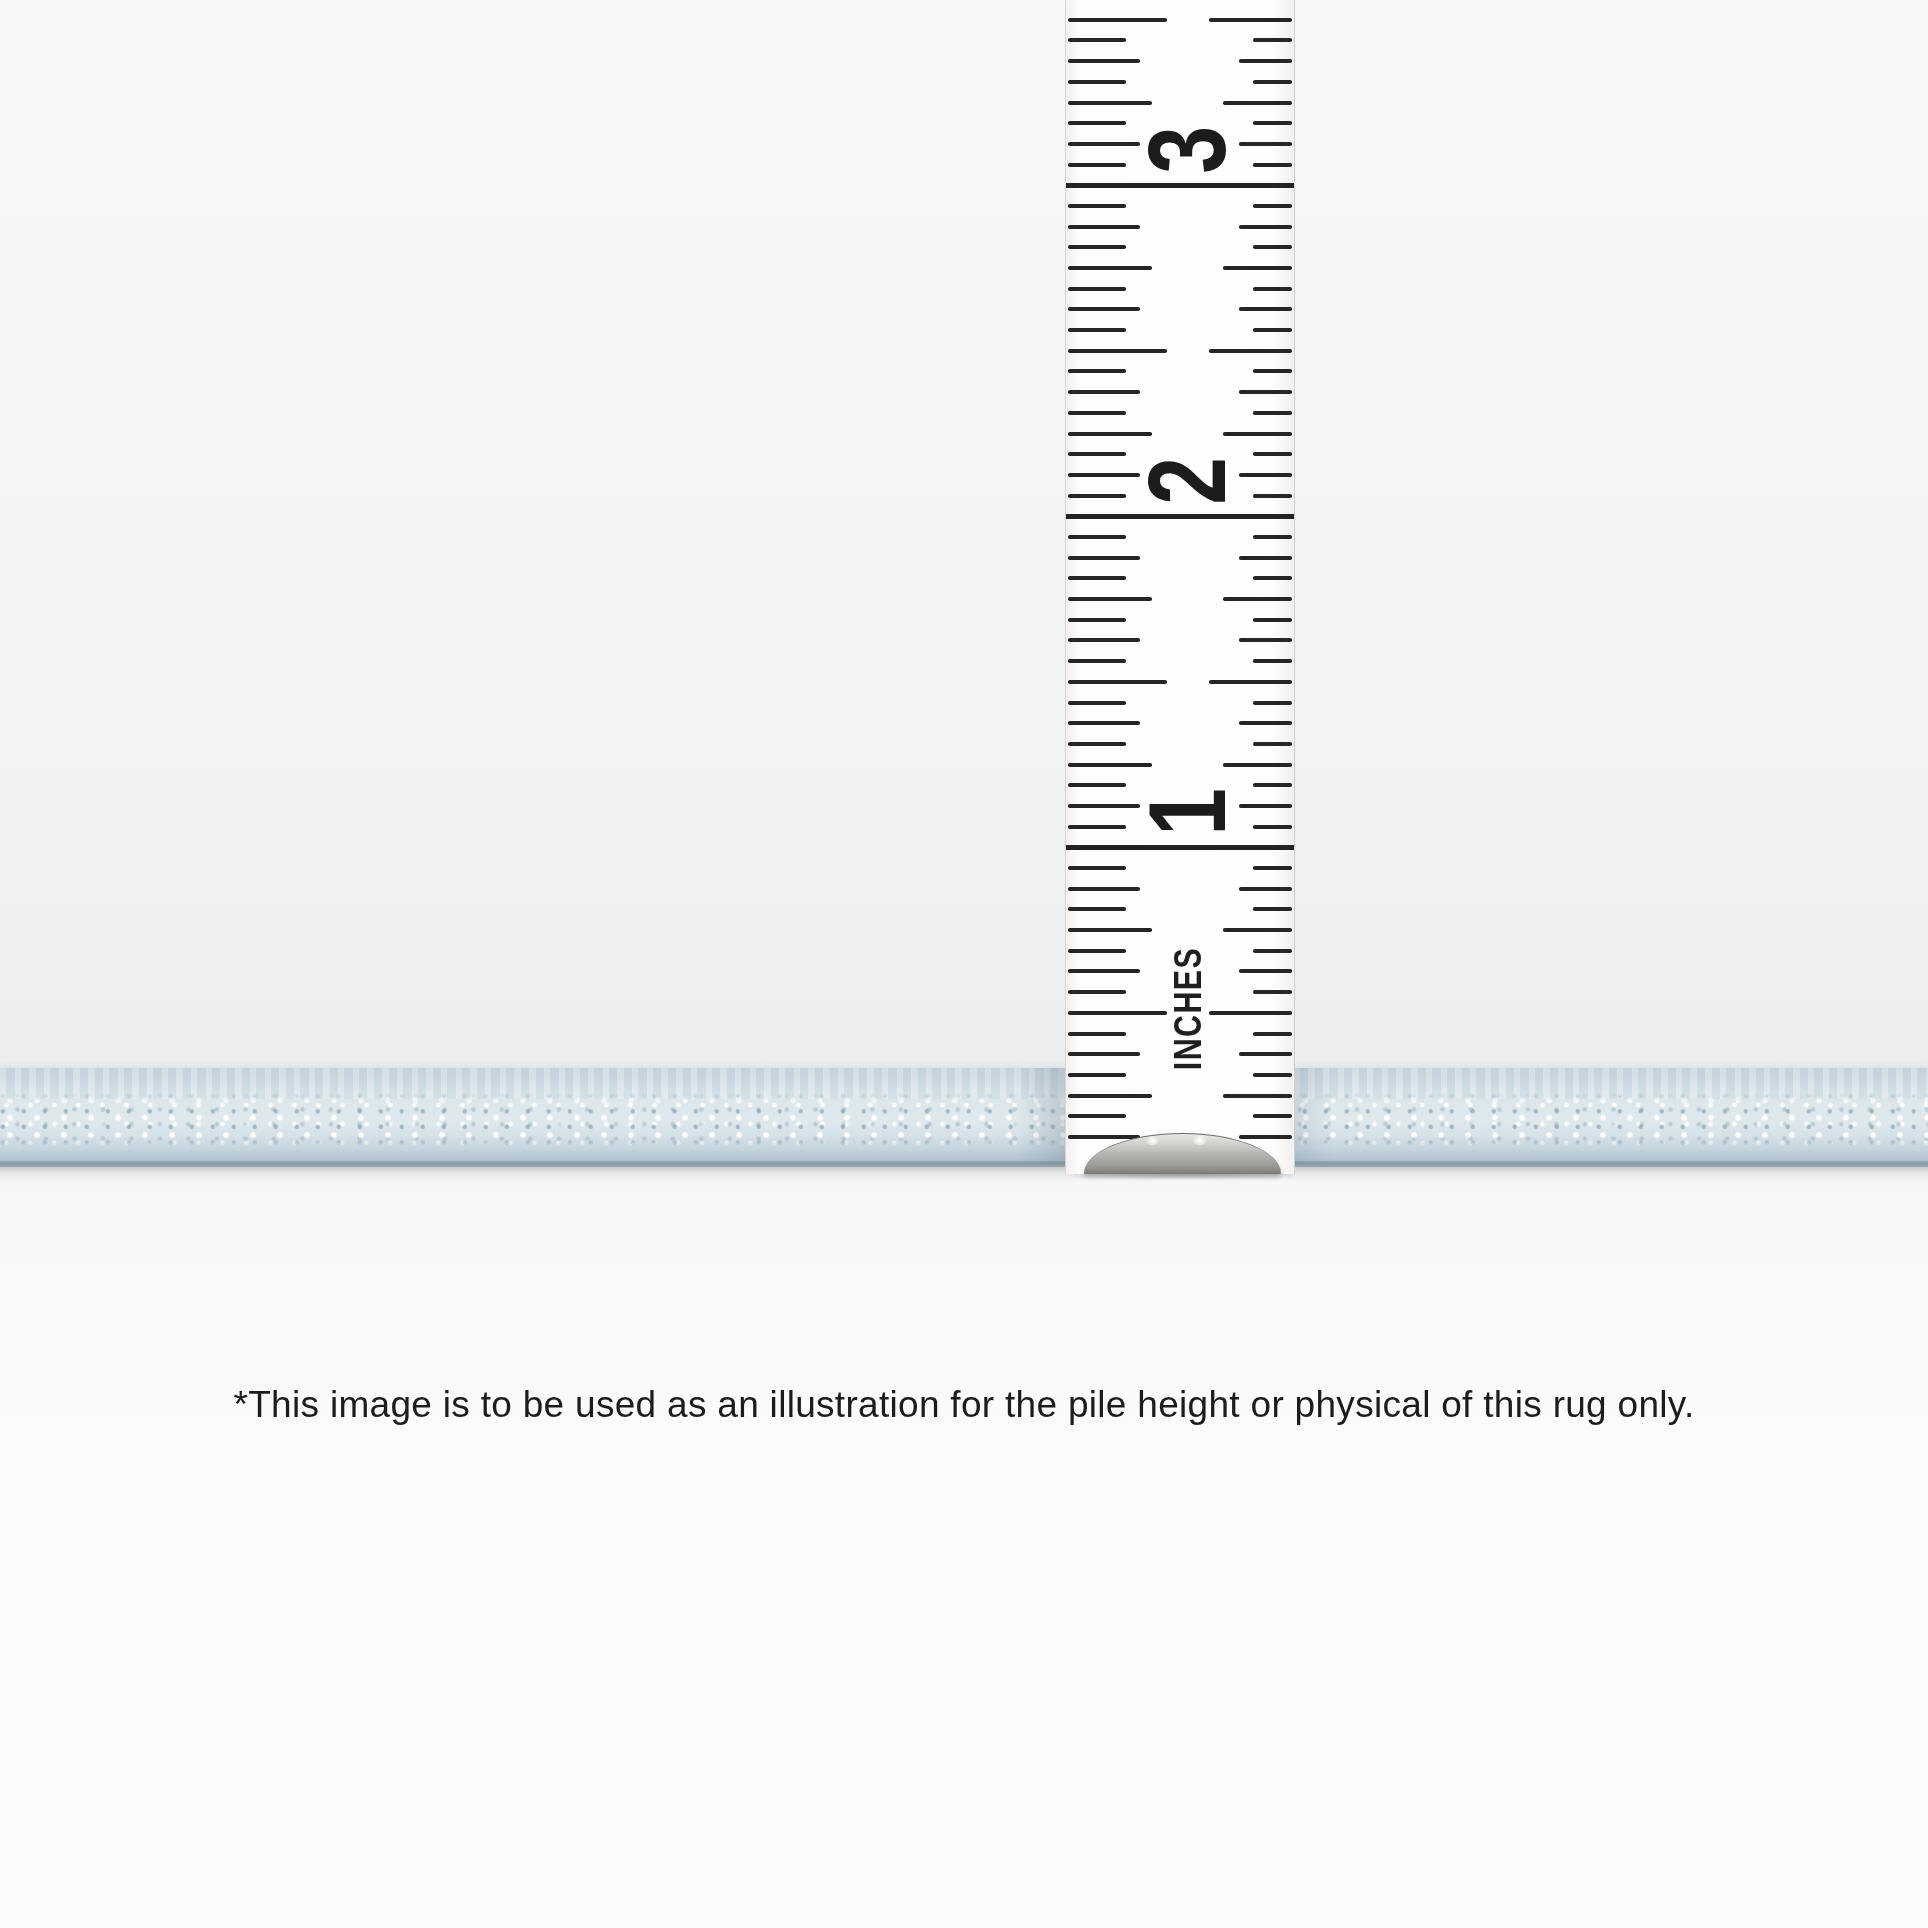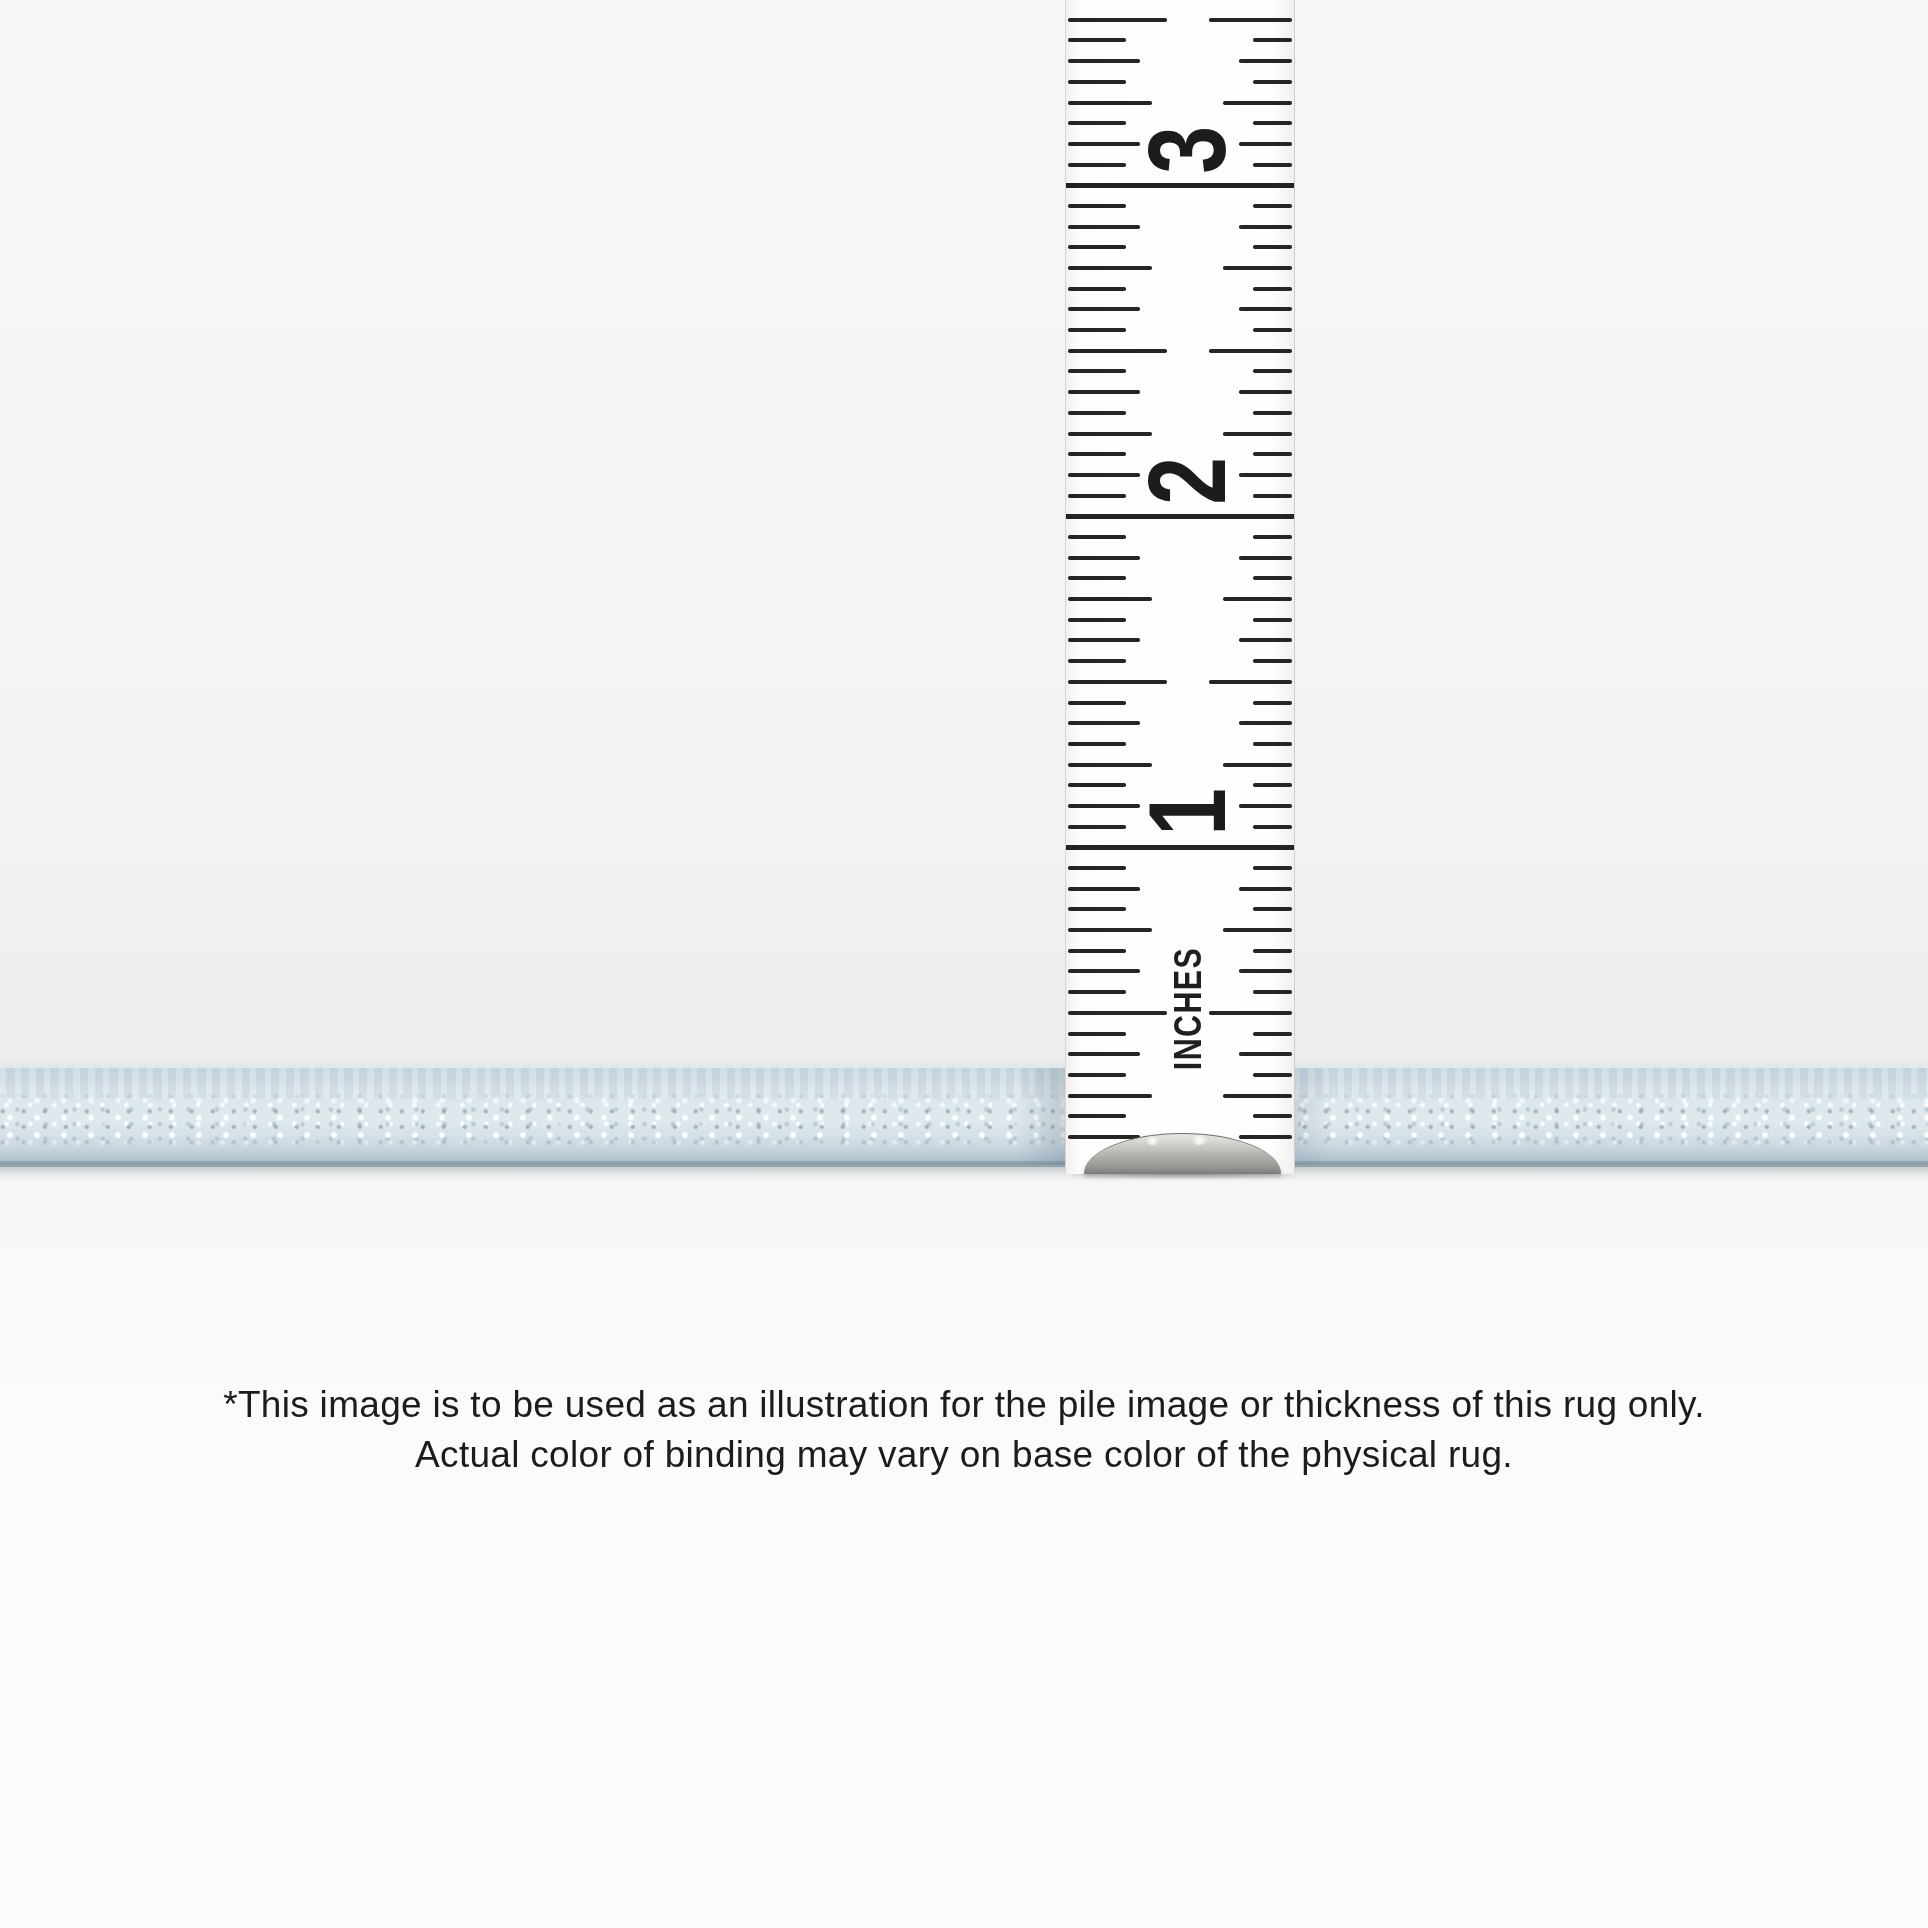--- a/index.html
+++ b/index.html
@@ -245,18 +245,17 @@
 
   <div class="inches-label">INCHES</div>
 
   <div class="cap-contact-shadow"></div>
   <div class="metal-cap">
     <span class="rivet r1"></span>
     <span class="rivet r2"></span>
   </div>
 
   <div class="caption">
-    <div>*This image is to be used as an illustration for the pile image or thickness of this rug only.</div>
-    <div>Actual color of binding may vary on base color of the physical rug.</div>
+    <div>*This image is to be used as an illustration for the pile height or physical of this rug only.</div>
   </div>
 
 </div>
 
 
 </body></html>

